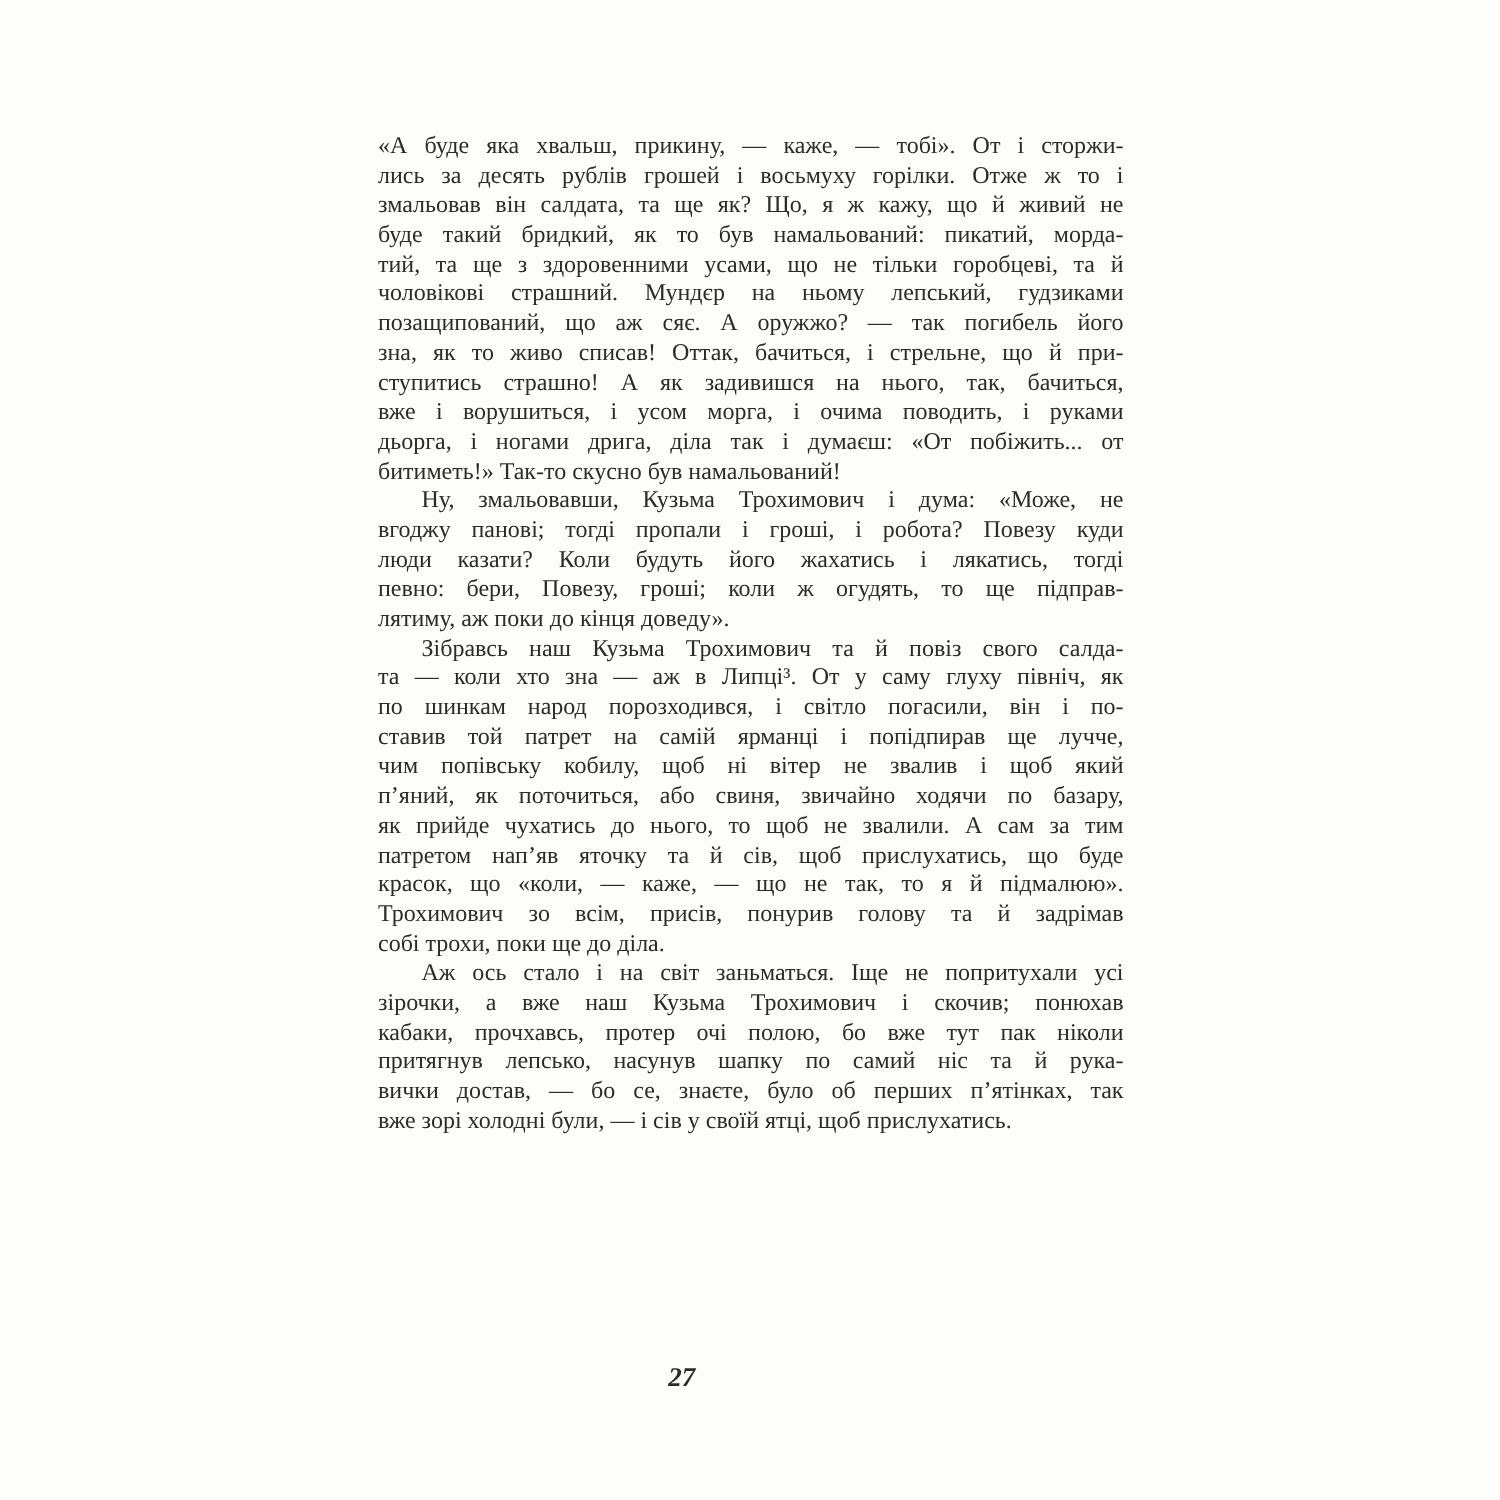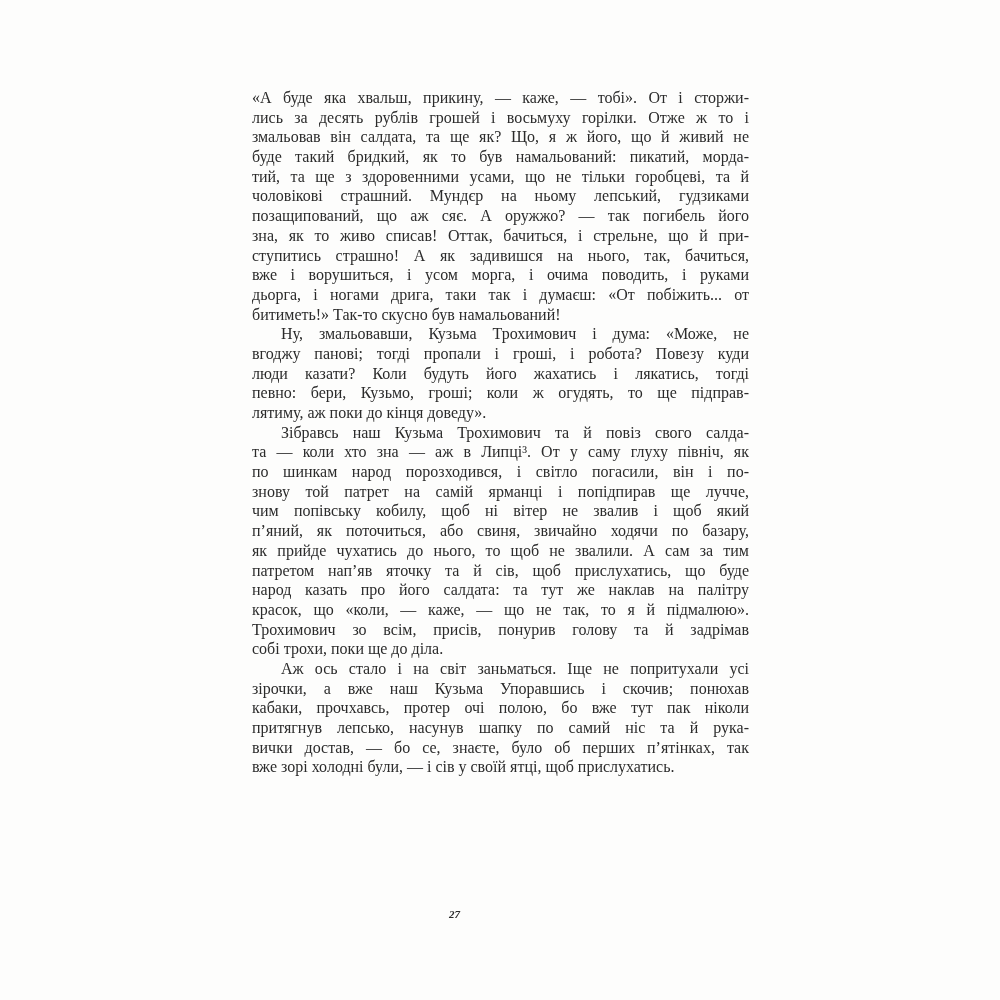--- a/index.html
+++ b/index.html
@@ -43,67 +43,66 @@
     text-indent: 29px;
   }
   .page-number {
     position: absolute;
     top: 908px;
     left: 0;
     width: 909px;
     text-align: center;
     font-style: italic;
     font-weight: bold;
-    font-size: 11px;
+    font-size: 18px;
     color: #2b2b2b;
   }
 </style>
 </head>
 <body>
 
 <div class="page">
   <main class="text-block">
       <div class="paragraph">
         <div class="line">«А буде яка хвальш, прикину, — каже, — тобі». От і сторжи-</div>
         <div class="line">лись за десять рублів грошей і восьмуху горілки. Отже ж то і</div>
-        <div class="line">змальовав він салдата, та ще як? Що, я ж його, що й живий не</div>
+        <div class="line">змальовав він салдата, та ще як? Що, я ж кажу, що й живий не</div>
         <div class="line">буде такий бридкий, як то був намальований: пикатий, морда-</div>
         <div class="line">тий, та ще з здоровенними усами, що не тільки горобцеві, та й</div>
         <div class="line">чоловікові страшний. Мундєр на ньому лепський, гудзиками</div>
         <div class="line">позащипований, що аж сяє. А оружжо? — так погибель його</div>
         <div class="line">зна, як то живо списав! Оттак, бачиться, і стрельне, що й при-</div>
         <div class="line">ступитись страшно! А як задивишся на нього, так, бачиться,</div>
         <div class="line">вже і ворушиться, і усом морга, і очима поводить, і руками</div>
-        <div class="line">дьорга, і ногами дрига, таки так і думаєш: «От побіжить... от</div>
+        <div class="line">дьорга, і ногами дрига, діла так і думаєш: «От побіжить... от</div>
         <div class="line last">битиметь!» Так-то скусно був намальований!</div>
       </div>
       <div class="paragraph">
         <div class="line indent">Ну, змальовавши, Кузьма Трохимович і дума: «Може, не</div>
         <div class="line">вгоджу панові; тогді пропали і гроші, і робота? Повезу куди</div>
         <div class="line">люди казати? Коли будуть його жахатись і лякатись, тогді</div>
-        <div class="line">певно: бери, Кузьмо, гроші; коли ж огудять, то ще підправ-</div>
+        <div class="line">певно: бери, Повезу, гроші; коли ж огудять, то ще підправ-</div>
         <div class="line last">лятиму, аж поки до кінця доведу».</div>
       </div>
       <div class="paragraph">
         <div class="line indent">Зібравсь наш Кузьма Трохимович та й повіз свого салда-</div>
         <div class="line">та — коли хто зна — аж в Липці³. От у саму глуху північ, як</div>
         <div class="line">по шинкам народ порозходився, і світло погасили, він і по-</div>
-        <div class="line">знову той патрет на самій ярманці і попідпирав ще лучче,</div>
+        <div class="line">ставив той патрет на самій ярманці і попідпирав ще лучче,</div>
         <div class="line">чим попівську кобилу, щоб ні вітер не звалив і щоб який</div>
         <div class="line">п’яний, як поточиться, або свиня, звичайно ходячи по базару,</div>
         <div class="line">як прийде чухатись до нього, то щоб не звалили. А сам за тим</div>
         <div class="line">патретом нап’яв яточку та й сів, щоб прислухатись, що буде</div>
-        <div class="line">народ казать про його салдата: та тут же наклав на палітру</div>
         <div class="line">красок, що «коли, — каже, — що не так, то я й підмалюю».</div>
         <div class="line">Трохимович зо всім, присів, понурив голову та й задрімав</div>
         <div class="line last">собі трохи, поки ще до діла.</div>
       </div>
       <div class="paragraph">
         <div class="line indent">Аж ось стало і на світ заньматься. Іще не попритухали усі</div>
-        <div class="line">зірочки, а вже наш Кузьма Упоравшись і скочив; понюхав</div>
+        <div class="line">зірочки, а вже наш Кузьма Трохимович і скочив; понюхав</div>
         <div class="line">кабаки, прочхавсь, протер очі полою, бо вже тут пак ніколи</div>
         <div class="line">притягнув лепсько, насунув шапку по самий ніс та й рука-</div>
         <div class="line">вички достав, — бо се, знаєте, було об перших п’ятінках, так</div>
         <div class="line last">вже зорі холодні були, — і сів у своїй ятці, щоб прислухатись.</div>
       </div>
     </main>
   <div class="page-number">27</div>
 </div>
 
 </body></html>

